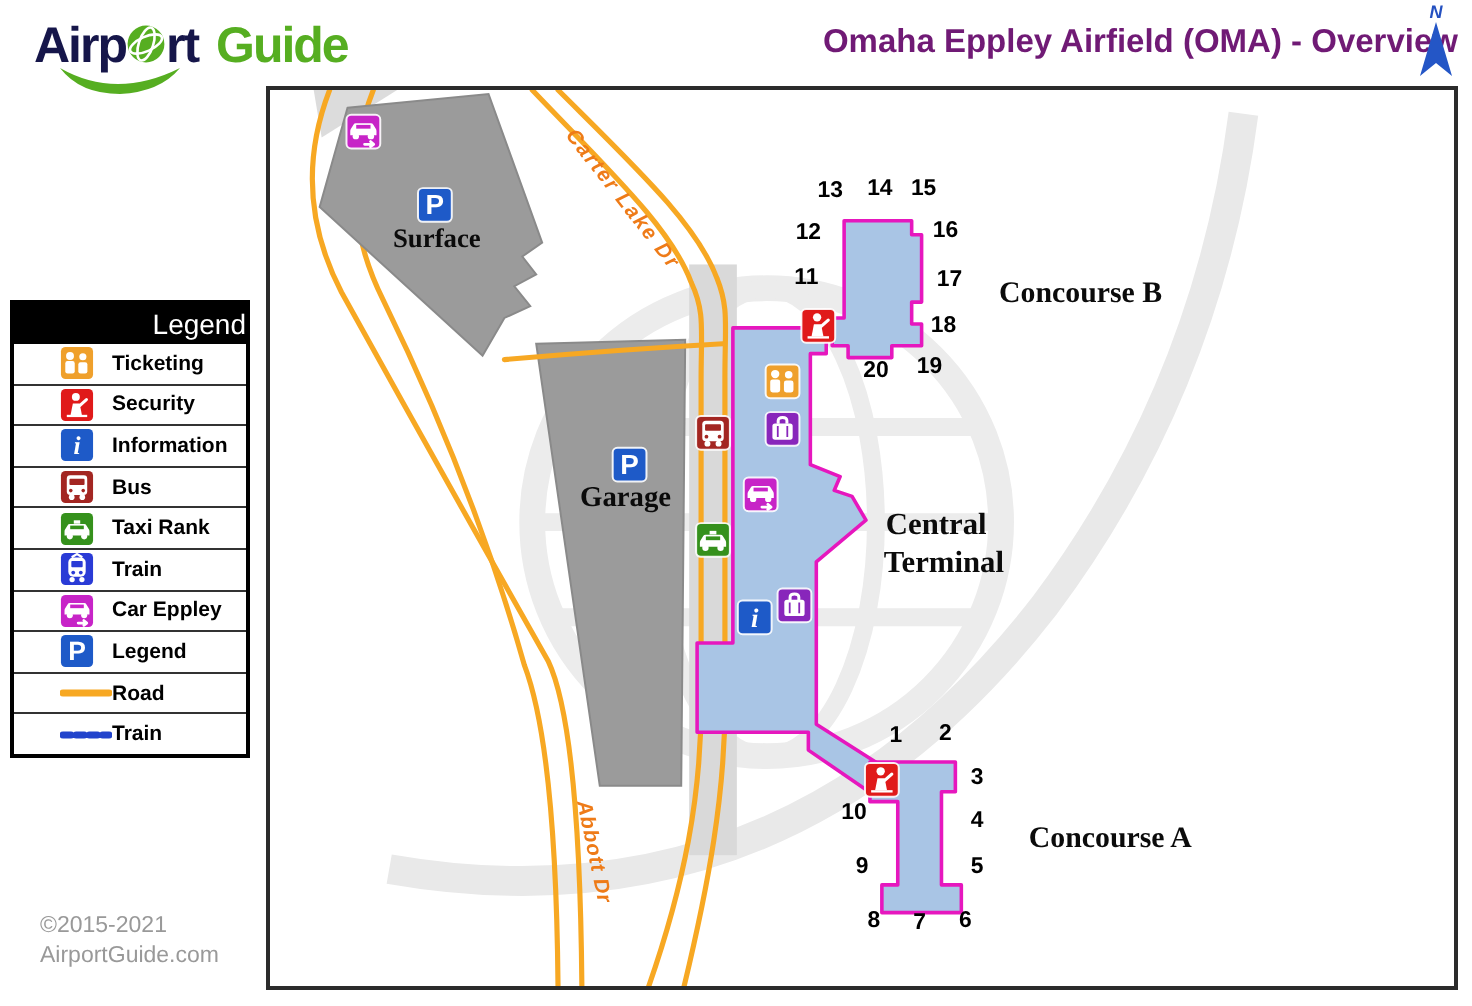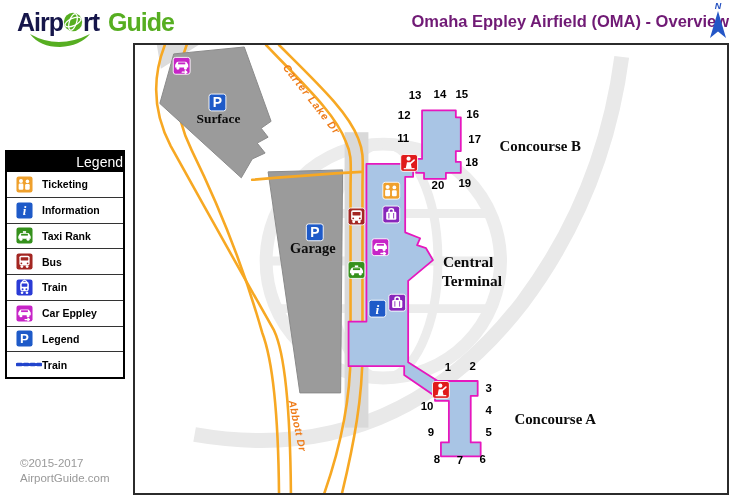--- a/index.html
+++ b/index.html
@@ -15,21 +15,21 @@
   .map{position:absolute;left:133px;top:43px;width:596px;height:452px;
        border:2px solid #2b2b2b;box-sizing:border-box;background:#fff;}
   .map svg{display:block;}
   
   .legend{position:absolute;left:5px;top:150px;width:120px;height:229px;
           border:2px solid #000;box-sizing:border-box;background:#fff;
           display:flex;flex-direction:column;}
   .legend-header{background:#000;color:#ffffff;text-align:right;font-weight:normal;
                  font-size:14px;line-height:20px;height:20px;flex:none;}
   .legend-row{flex:1;display:flex;align-items:center;border-top:1px solid #333;
-              padding-left:9px;background:#fff;}
+              padding-left:23px;background:#fff;}
   .legend-row:first-of-type{border-top:none;}
   .legend-row .ic{width:26px;flex:none;display:flex;align-items:center;}
   .legend-row .lb{font-size:10.5px;font-weight:bold;color:#000;}
   
   .copyright{position:absolute;left:20px;top:456px;font-size:11.5px;color:#999;line-height:15px;}
 </style>
 </head>
 <body>
 
 <div class="page">
@@ -215,52 +215,64 @@
               <circle cx="12.1" cy="5.7" r="1.9" fill="#fff"></circle>
               <rect x="2.8" y="8" width="5" height="6.6" rx="1.2" fill="#fff"></rect>
               <rect x="9.7" y="8.6" width="4.8" height="6" rx="1.2" fill="#fff"></rect>
             </svg>
           </span>
           <span class="lb">Ticketing</span>
         </div>
         <div class="legend-row">
           <span class="ic">
             <svg width="17" height="17" viewBox="0 0 18 18">
+              <rect x="0.5" y="0.5" width="17" height="17" rx="2.4" fill="#E01A1A"></rect>
+              <circle cx="8.4" cy="4.7" r="2.1" fill="#fff"></circle>
+              <path d="M5.6,14.3 L6.8,8.2 L10.4,8.2 L11.6,14.3 Z" fill="#fff"></path>
+              <path d="M10.3,9.4 L14,6.1" stroke="#fff" stroke-width="1.6" stroke-linecap="round"></path>
+              <path d="M3.6,14.8 H14.4" stroke="#fff" stroke-width="1.2"></path>
+            </svg>
+          </span>
+          <span class="lb">Security</span>
+        </div>
+        <div class="legend-row">
+          <span class="ic">
+            <svg width="17" height="17" viewBox="0 0 18 18">
               <rect x="0.5" y="0.5" width="17" height="17" rx="2.4" fill="#1E5AC8"></rect>
               <text x="9" y="14" text-anchor="middle" font-family="Liberation Serif, serif" font-weight="bold" font-style="italic" font-size="13.5" fill="#fff">i</text>
             </svg>
           </span>
           <span class="lb">Information</span>
-        </div>
-        <div class="legend-row">
-          <span class="ic">
-            <svg width="17" height="17" viewBox="0 0 18 18">
-              <rect x="0.5" y="0.5" width="17" height="17" rx="2.4" fill="#35911C"></rect>
-              <rect x="7.3" y="4.4" width="3.4" height="1.8" fill="#fff"></rect>
-              <path d="M2.6,9.4 L4,7.1 Q4.4,6.4 5.2,6.4 L12.8,6.4 Q13.6,6.4 14,7.1 L15.4,9.4 Q15.6,9.8 15.6,10.4 L15.6,12.4 L2.4,12.4 L2.4,10.4 Q2.4,9.8 2.6,9.4 Z" fill="#fff"></path>
-              <rect x="5.4" y="7.2" width="7.2" height="1.9" fill="#35911C"></rect>
-              <circle cx="5.2" cy="12.9" r="1.6" fill="#fff"></circle>
-              <circle cx="12.8" cy="12.9" r="1.6" fill="#fff"></circle>
-            </svg>
-          </span>
-          <span class="lb">Taxi Rank</span>
         </div>
         <div class="legend-row">
           <span class="ic">
             <svg width="17" height="17" viewBox="0 0 18 18">
               <rect x="0.5" y="0.5" width="17" height="17" rx="2.4" fill="#A32622"></rect>
               <rect x="3.6" y="2.8" width="10.8" height="10.4" rx="1.8" fill="#fff"></rect>
               <rect x="5" y="4.6" width="8" height="3.3" rx="0.5" fill="#A32622"></rect>
               <circle cx="5.7" cy="10.9" r="0.95" fill="#A32622"></circle>
               <circle cx="12.3" cy="10.9" r="0.95" fill="#A32622"></circle>
               <circle cx="6.2" cy="14.4" r="1.5" fill="#fff"></circle>
               <circle cx="11.8" cy="14.4" r="1.5" fill="#fff"></circle>
             </svg>
           </span>
           <span class="lb">Bus</span>
+        </div>
+        <div class="legend-row">
+          <span class="ic">
+            <svg width="17" height="17" viewBox="0 0 18 18">
+              <rect x="0.5" y="0.5" width="17" height="17" rx="2.4" fill="#35911C"></rect>
+              <rect x="7.3" y="4.4" width="3.4" height="1.8" fill="#fff"></rect>
+              <path d="M2.6,9.4 L4,7.1 Q4.4,6.4 5.2,6.4 L12.8,6.4 Q13.6,6.4 14,7.1 L15.4,9.4 Q15.6,9.8 15.6,10.4 L15.6,12.4 L2.4,12.4 L2.4,10.4 Q2.4,9.8 2.6,9.4 Z" fill="#fff"></path>
+              <rect x="5.4" y="7.2" width="7.2" height="1.9" fill="#35911C"></rect>
+              <circle cx="5.2" cy="12.9" r="1.6" fill="#fff"></circle>
+              <circle cx="12.8" cy="12.9" r="1.6" fill="#fff"></circle>
+            </svg>
+          </span>
+          <span class="lb">Taxi Rank</span>
         </div>
         <div class="legend-row">
           <span class="ic">
             <svg width="17" height="17" viewBox="0 0 18 18">
               <rect x="0.5" y="0.5" width="17" height="17" rx="2.4" fill="#2A3BD6"></rect>
               <path d="M6.2,2.8 L9,1.1 L11.8,2.8" stroke="#fff" stroke-width="1.2" fill="none"></path>
               <rect x="4.4" y="2.9" width="9.2" height="10.2" rx="2.6" fill="#fff"></rect>
               <rect x="6" y="4.7" width="6" height="3.4" rx="0.5" fill="#2A3BD6"></rect>
               <circle cx="7" cy="10.9" r="1" fill="#2A3BD6"></circle>
               <circle cx="11" cy="10.9" r="1" fill="#2A3BD6"></circle>
@@ -290,26 +302,34 @@
             <svg width="17" height="17" viewBox="0 0 18 18">
               <rect x="0.5" y="0.5" width="17" height="17" rx="2.4" fill="#1E5AC8"></rect>
               <text x="9" y="13.8" text-anchor="middle" font-family="Liberation Sans, sans-serif" font-weight="bold" font-size="14" fill="#fff">P</text>
             </svg>
           </span>
           <span class="lb">Legend</span>
         </div>
         <div class="legend-row">
           <span class="ic">
             <svg width="26" height="17" viewBox="0 0 26 17">
+              <line x1="1.5" y1="8.5" x2="24.5" y2="8.5" stroke="#F7A823" stroke-width="3.6" stroke-linecap="round"></line>
+            </svg>
+          </span>
+          <span class="lb">Road</span>
+        </div>
+        <div class="legend-row">
+          <span class="ic">
+            <svg width="26" height="17" viewBox="0 0 26 17">
               <line x1="1.5" y1="8.5" x2="24.5" y2="8.5" stroke="#2244CC" stroke-width="3.6" stroke-linecap="round" stroke-dasharray="4 2.6"></line>
             </svg>
           </span>
           <span class="lb">Train</span>
         </div>
       </div>
   </div>
 
   <div class="copyright">
-    <div>©2015-2017</div>
+    <div>©2015-2021</div>
     <div>AirportGuide.com</div>
   </div>
 
 </div>
 
 </body></html>

